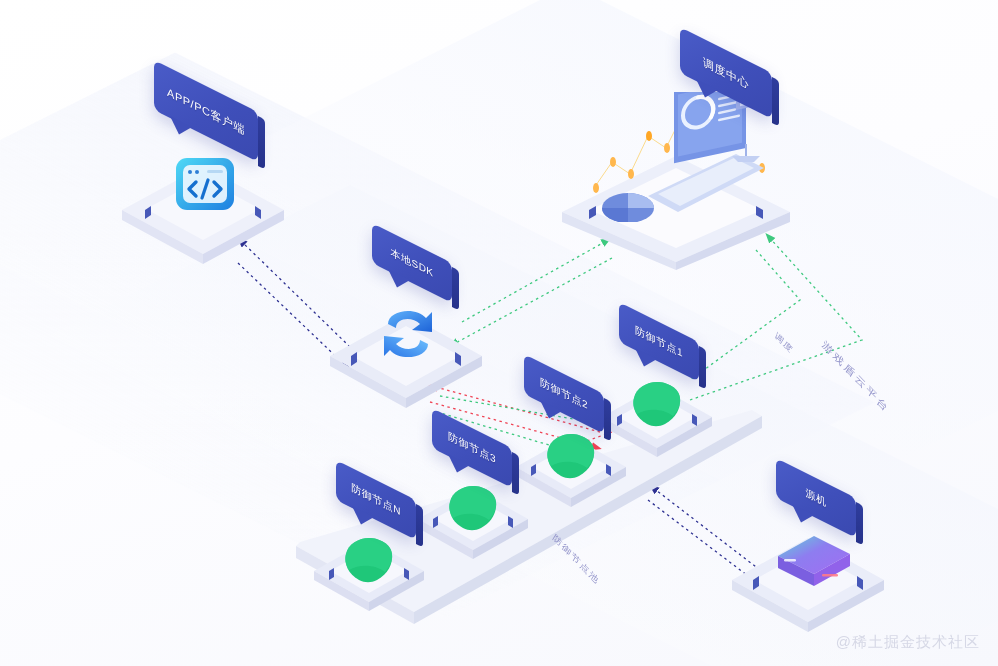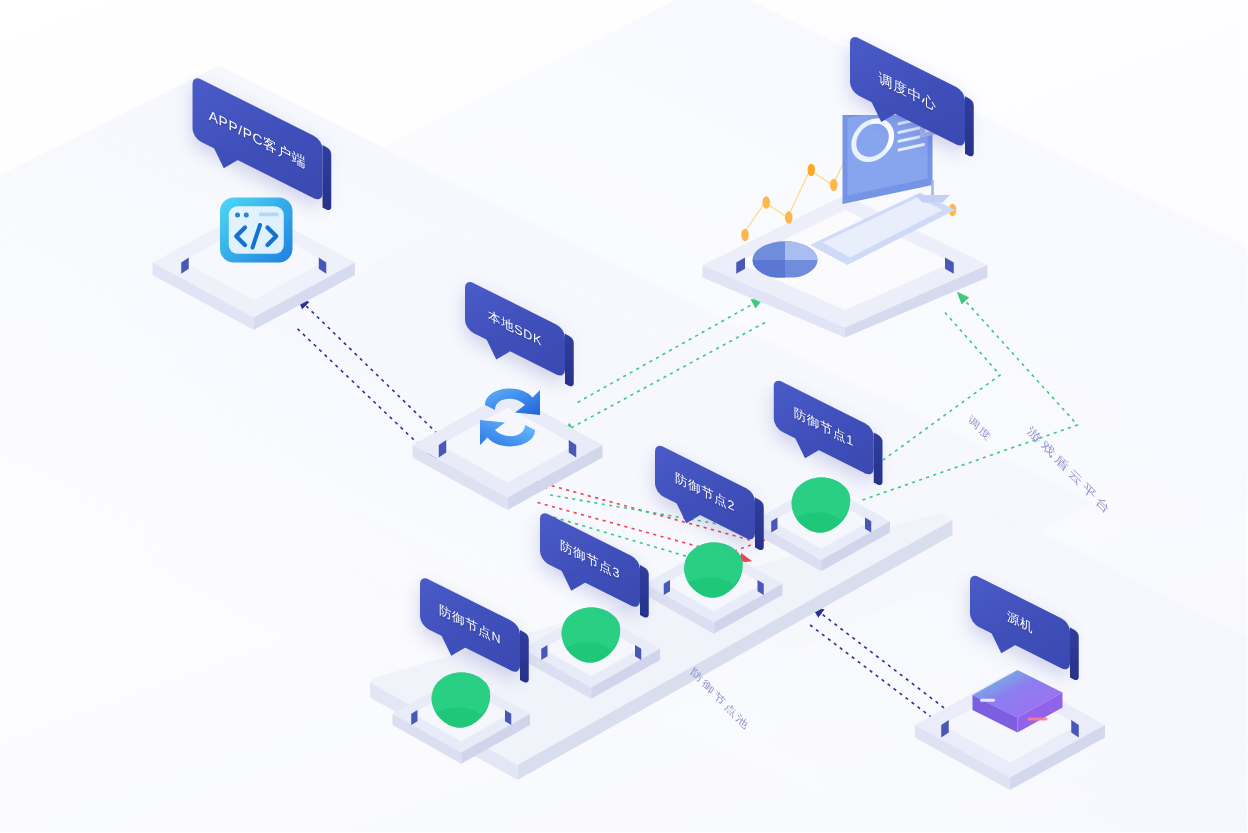--- a/index.html
+++ b/index.html
@@ -433,14 +433,15 @@
     <div class="tail"></div>
     <div class="txt">源机</div>
   </div>
 
   <div class="plane-label v2" style="left:826px;top:338px;">游戏盾云平台</div>
 
   <div class="plane-label v2" style="left:778px;top:330px; font-size:9px; letter-spacing:1px;">调度</div>
 
   <div class="plane-label v2" style="left:556px;top:532px; font-size:9.5px; letter-spacing:1.2px;">防御节点池</div>
 
+  <div class="watermark">@稀土掘金技术社区</div>
 
 </div>
 
 </body></html>

